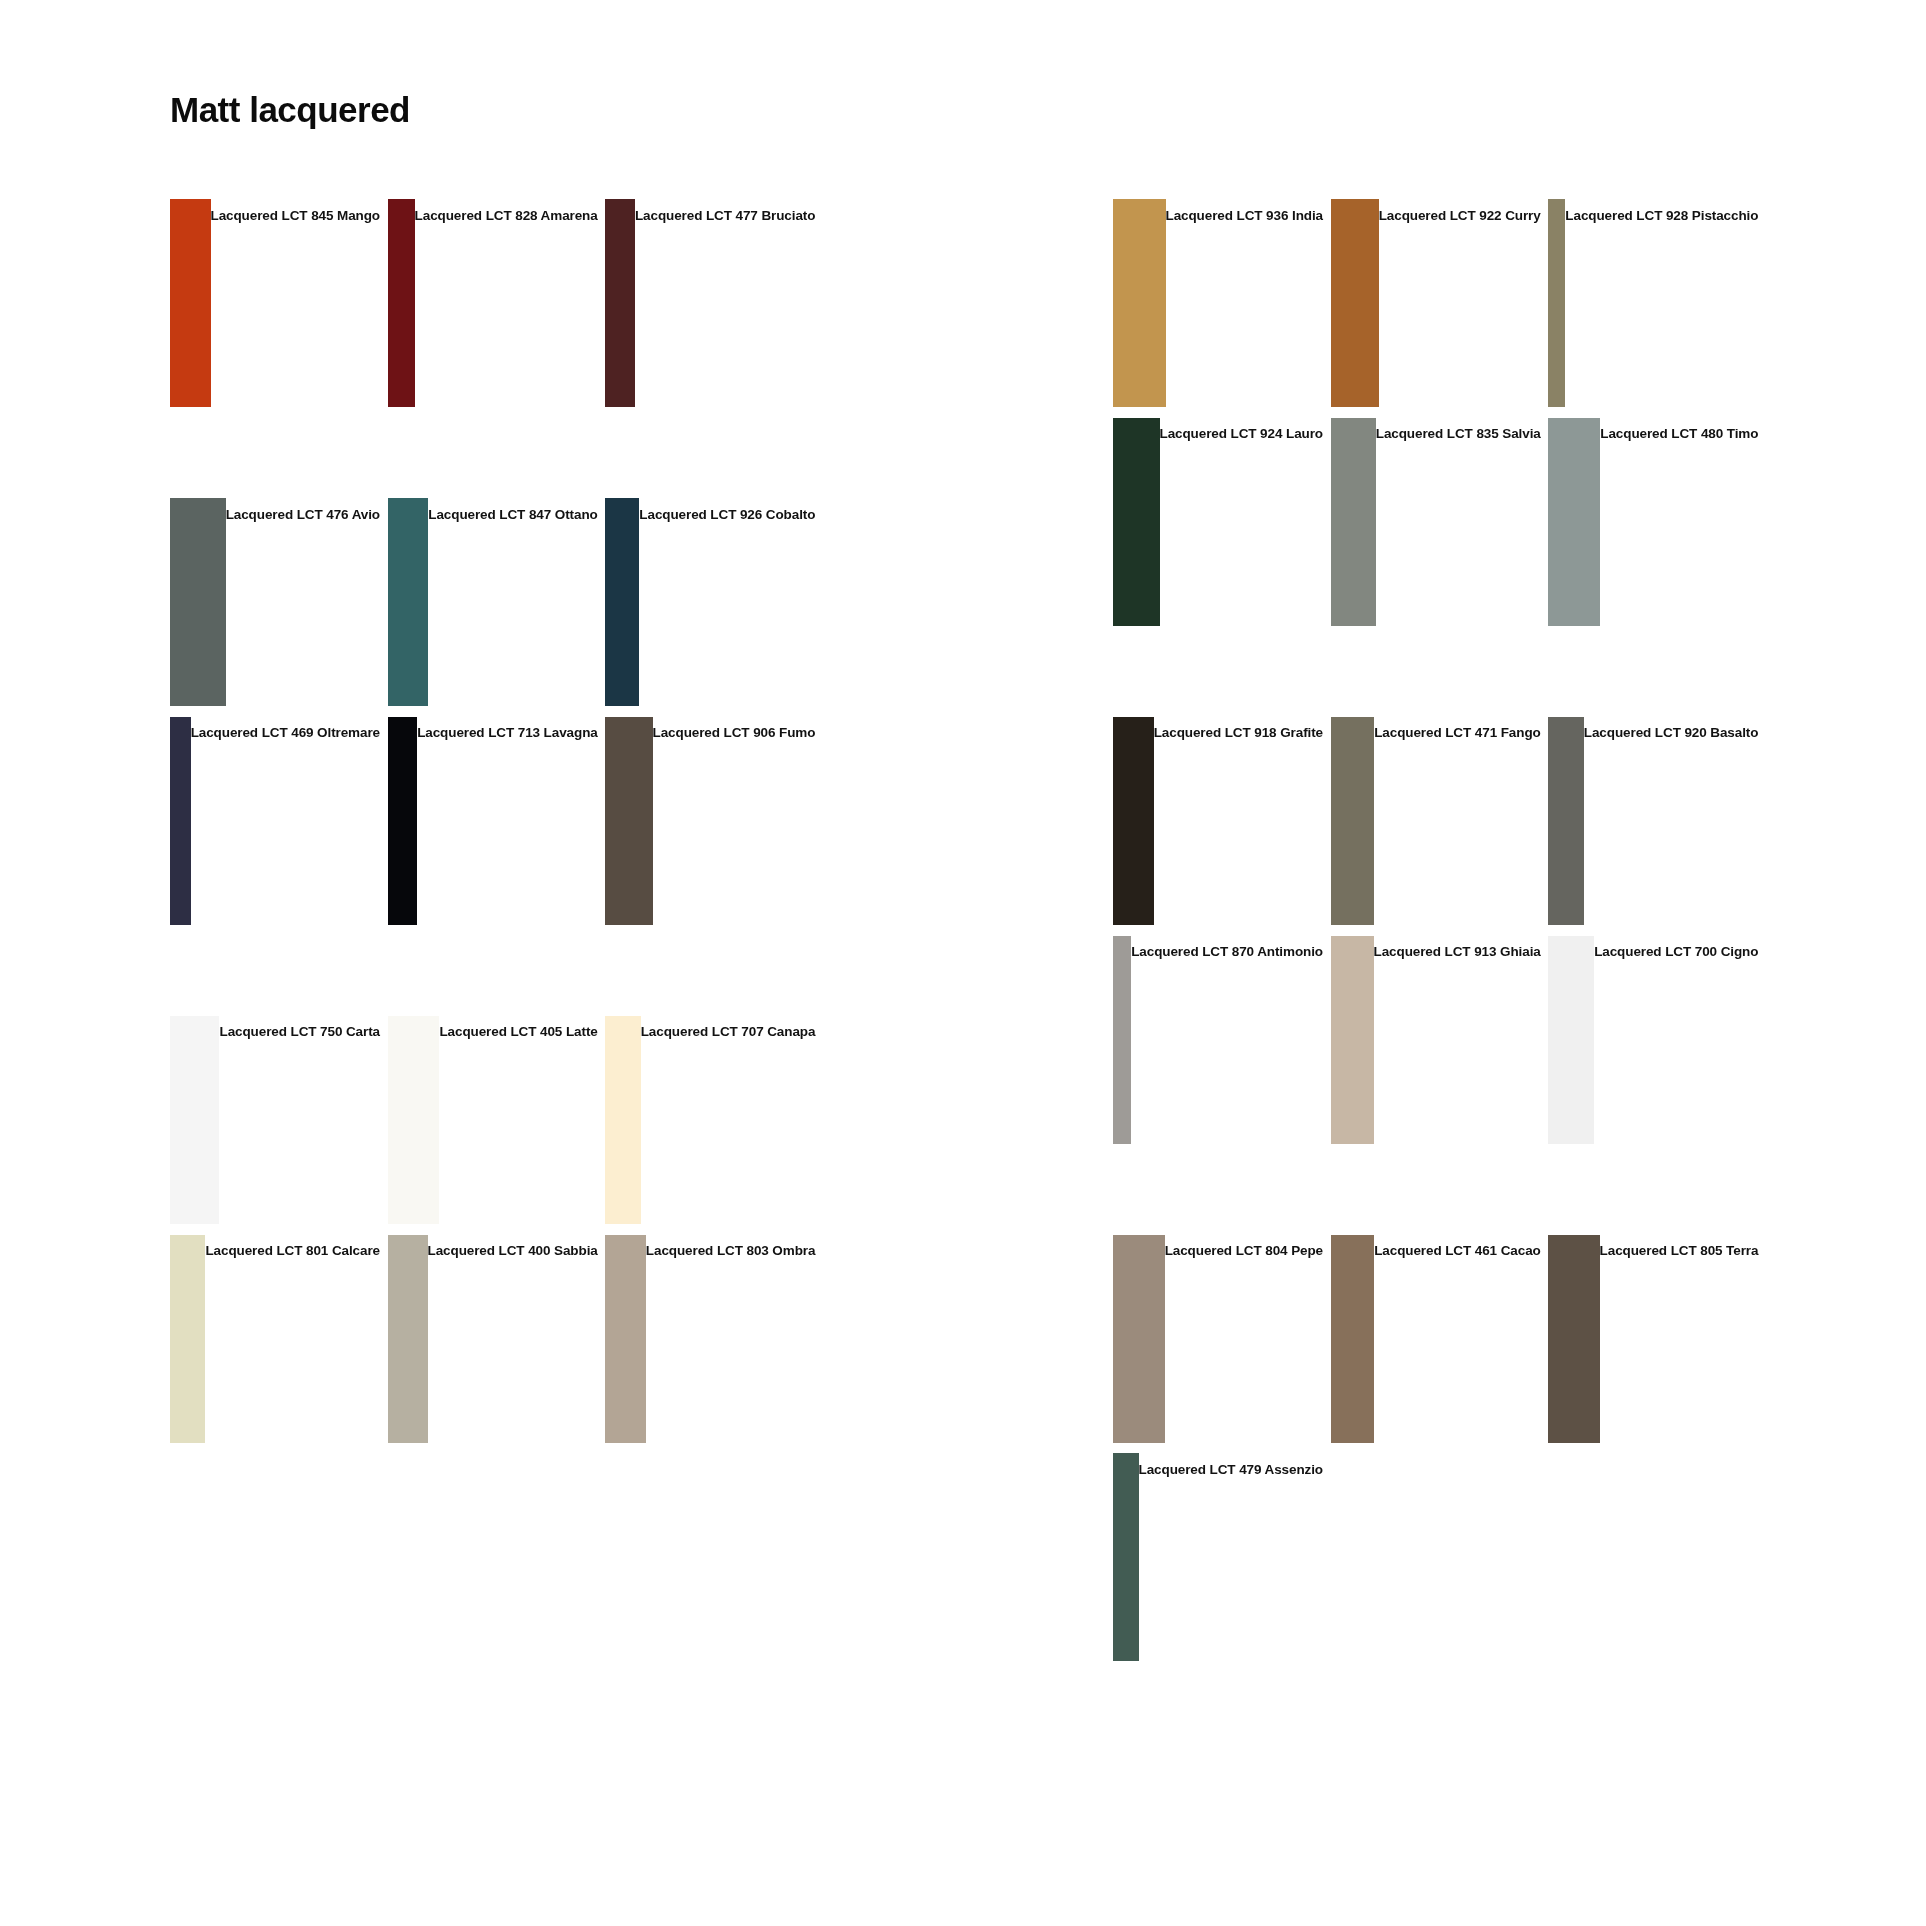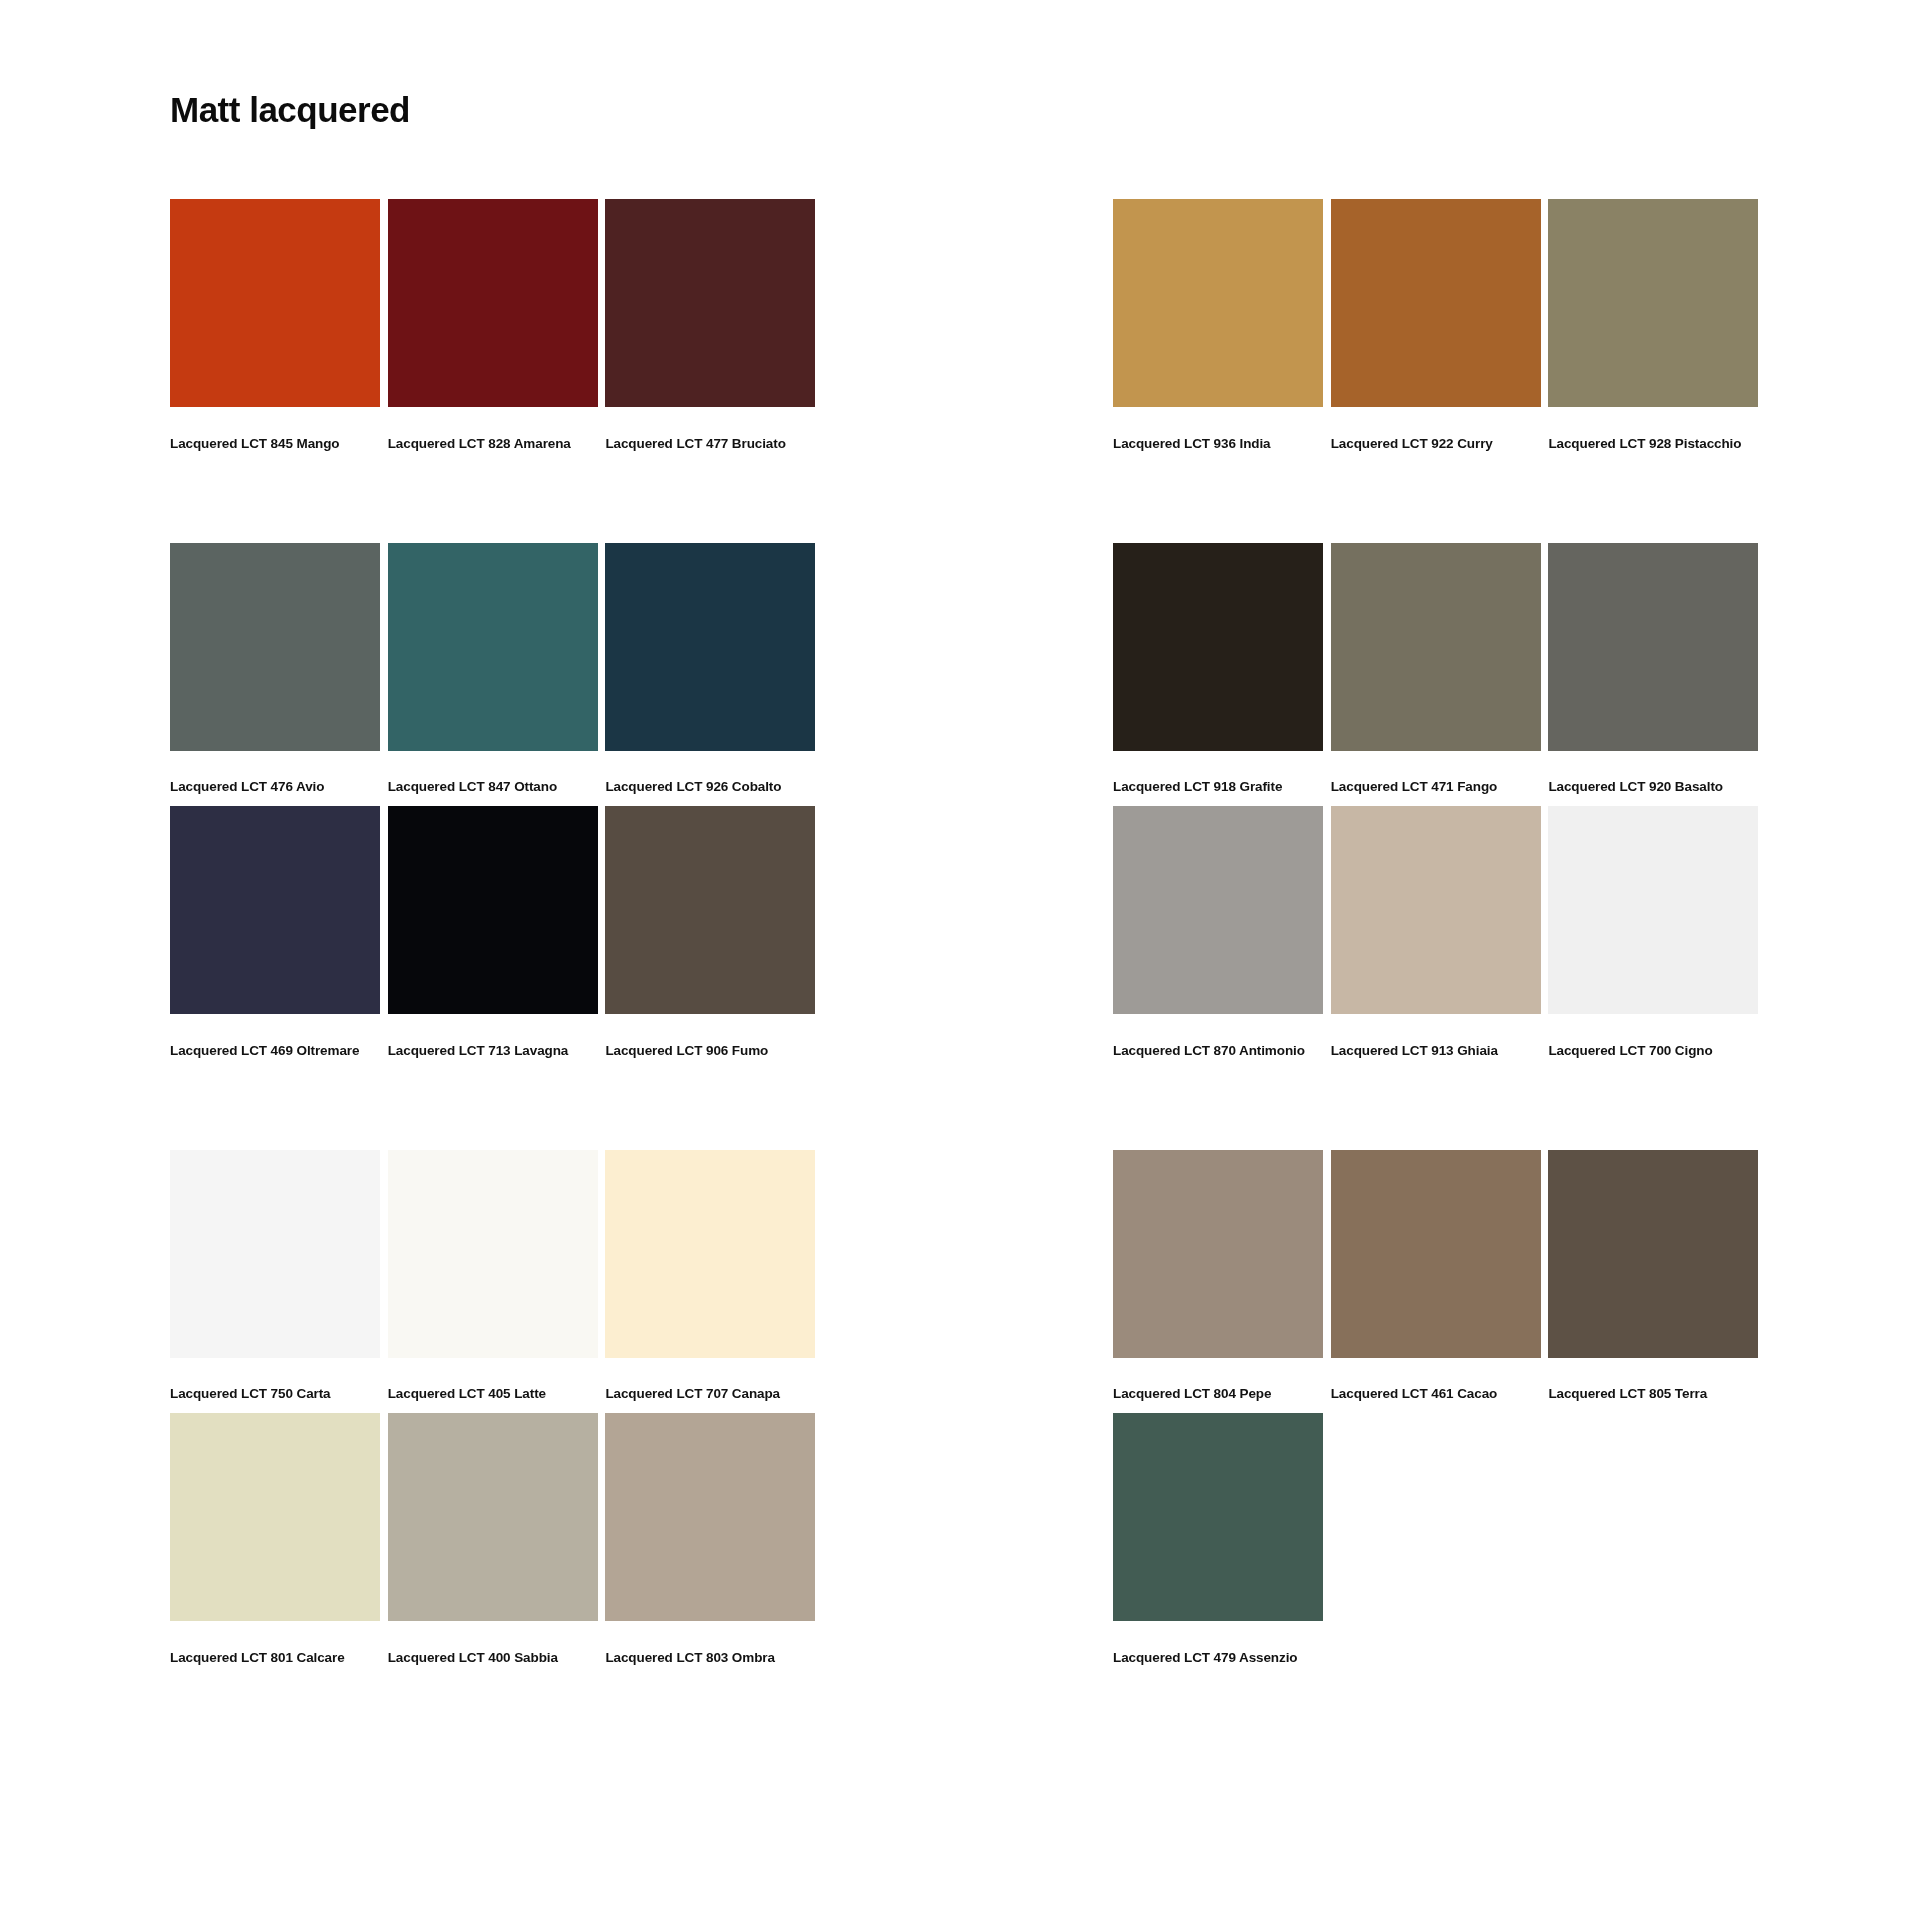--- a/index.html
+++ b/index.html
@@ -63,22 +63,21 @@
     flex-direction: row;
     gap: 7.7px;
   }
   .swatch-row + .swatch-row {
     margin-top: 10.8px;
   }
 
   .swatch-cell {
     width: 210px;
     display: flex;
-    flex-direction: column;
-    gap: 20px;
+    flex-direction: row;
   }
 
   .swatch-chip {
     width: 210px;
     height: 208px;
     display: block;
   }
 
   .swatch-label {
     margin-top: 8.5px;
@@ -185,20 +184,34 @@
             </div>
             <div class="swatch-cell">
               <div class="swatch-chip" style="background: rgb(166, 99, 42);"></div>
               <div class="swatch-label">Lacquered LCT 922 Curry</div>
             </div>
             <div class="swatch-cell">
               <div class="swatch-chip" style="background: rgb(138, 130, 101);"></div>
               <div class="swatch-label">Lacquered LCT 928 Pistacchio</div>
             </div>
           </div>
+          <div class="swatch-row">
+            <div class="swatch-cell">
+              <div class="swatch-chip" style="background: rgb(30, 53, 38);"></div>
+              <div class="swatch-label">Lacquered LCT 924 Lauro</div>
+            </div>
+            <div class="swatch-cell">
+              <div class="swatch-chip" style="background: rgb(130, 135, 128);"></div>
+              <div class="swatch-label">Lacquered LCT 835 Salvia</div>
+            </div>
+            <div class="swatch-cell">
+              <div class="swatch-chip" style="background: rgb(141, 152, 150);"></div>
+              <div class="swatch-label">Lacquered LCT 480 Timo</div>
+            </div>
+          </div>
         </div>
         <div class="block">
           <div class="swatch-row">
             <div class="swatch-cell">
               <div class="swatch-chip" style="background: rgb(38, 32, 25);"></div>
               <div class="swatch-label">Lacquered LCT 918 Grafite</div>
             </div>
             <div class="swatch-cell">
               <div class="swatch-chip" style="background: rgb(117, 112, 95);"></div>
               <div class="swatch-label">Lacquered LCT 471 Fango</div>

